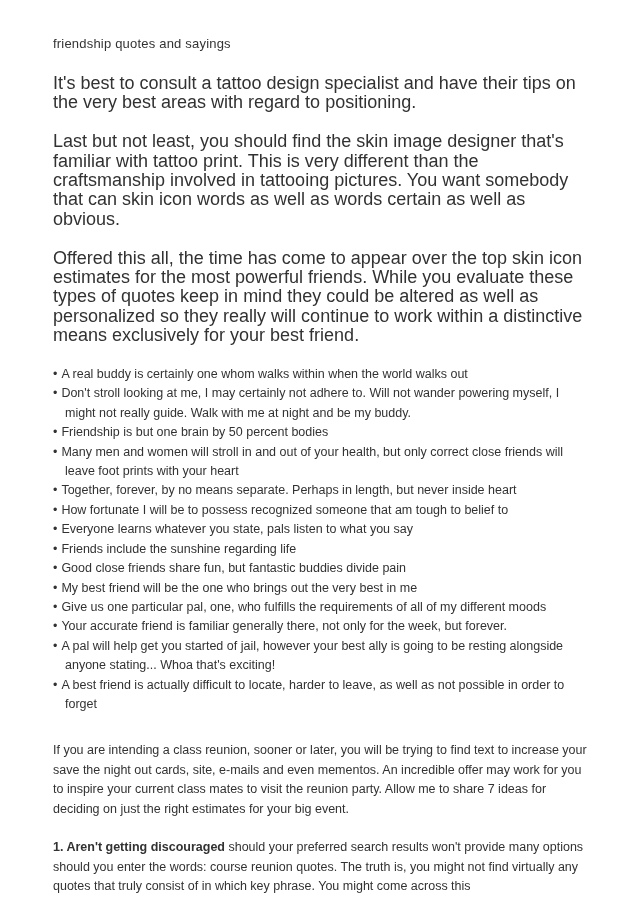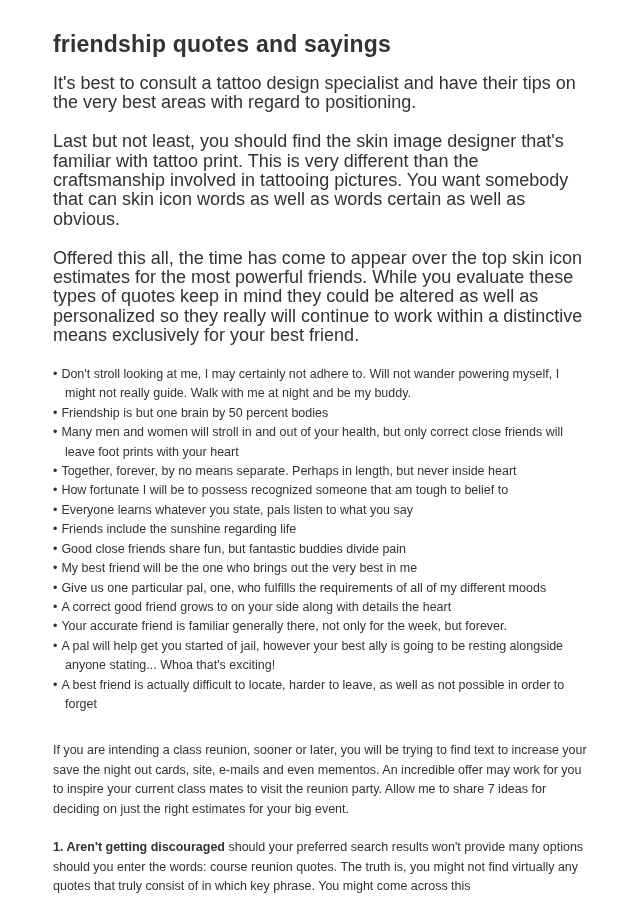--- a/index.html
+++ b/index.html
@@ -16,22 +16,22 @@
     -webkit-font-smoothing: antialiased;
   }
   .page {
     box-sizing: border-box;
     width: 638px;
     height: 903px;
     padding: 32px 51px 0 53px;
     background: #ffffff;
   }
   .title {
-    font-size: 23px;
-    font-weight: 700;
+    font-size: 13px;
+    font-weight: 400;
     color: #333333;
     line-height: 24px;
     margin: 0 0 18px 0;
     letter-spacing: 0.2px;
   }
   .para {
     font-size: 18px;
     line-height: 19.4px;
     margin: 0 0 19.4px 0;
   }
@@ -67,31 +67,31 @@
 
 <div class="page">
 
   <h1 class="title">friendship quotes and sayings</h1>
 
   <p class="para">It's best to consult a tattoo design specialist and have their tips on the very best areas with regard to positioning.</p>
   <p class="para">Last but not least, you should find the skin image designer that's familiar with tattoo print. This is very different than the craftsmanship involved in tattooing pictures. You want somebody that can skin icon words as well as words certain as well as obvious.</p>
   <p class="para">Offered this all, the time has come to appear over the top skin icon estimates for the most powerful friends. While you evaluate these types of quotes keep in mind they could be altered as well as personalized so they really will continue to work within a distinctive means exclusively for your best friend.</p>
 
   <ul class="quotes-list">
+    <li><span class="bullet">•</span><span>A real buddy is certainly one whom walks within when the world walks out</span></li>
     <li><span class="bullet">•</span><span>Don't stroll looking at me, I may certainly not adhere to. Will not wander powering myself, I might not really guide. Walk with me at night and be my buddy.</span></li>
     <li><span class="bullet">•</span><span>Friendship is but one brain by 50 percent bodies</span></li>
     <li><span class="bullet">•</span><span>Many men and women will stroll in and out of your health, but only correct close friends will leave foot prints with your heart</span></li>
     <li><span class="bullet">•</span><span>Together, forever, by no means separate. Perhaps in length, but never inside heart</span></li>
     <li><span class="bullet">•</span><span>How fortunate I will be to possess recognized someone that am tough to belief to</span></li>
     <li><span class="bullet">•</span><span>Everyone learns whatever you state, pals listen to what you say</span></li>
     <li><span class="bullet">•</span><span>Friends include the sunshine regarding life</span></li>
     <li><span class="bullet">•</span><span>Good close friends share fun, but fantastic buddies divide pain</span></li>
     <li><span class="bullet">•</span><span>My best friend will be the one who brings out the very best in me</span></li>
     <li><span class="bullet">•</span><span>Give us one particular pal, one, who fulfills the requirements of all of my different moods</span></li>
-    <li><span class="bullet">•</span><span>A correct good friend grows to on your side along with details the heart</span></li>
     <li><span class="bullet">•</span><span>Your accurate friend is familiar generally there, not only for the week, but forever.</span></li>
     <li><span class="bullet">•</span><span>A pal will help get you started of jail, however your best ally is going to be resting alongside anyone stating... Whoa that's exciting!</span></li>
     <li><span class="bullet">•</span><span>A best friend is actually difficult to locate, harder to leave, as well as not possible in order to forget</span></li>
   </ul>
 
   <p class="closing-para">If you are intending a class reunion, sooner or later, you will be trying to find text to increase your save the night out cards, site, e-mails and even mementos. An incredible offer may work for you to inspire your current class mates to visit the reunion party. Allow me to share 7 ideas for deciding on just the right estimates for your big event.</p>
 
   <p class="closing-para"><span class="bold-lead">1. Aren't getting discouraged</span><span> should your preferred search results won't provide many options should you enter the words: course reunion quotes. The truth is, you might not find virtually any quotes that truly consist of in which key phrase. You might come across this</span></p>
 
 </div>

